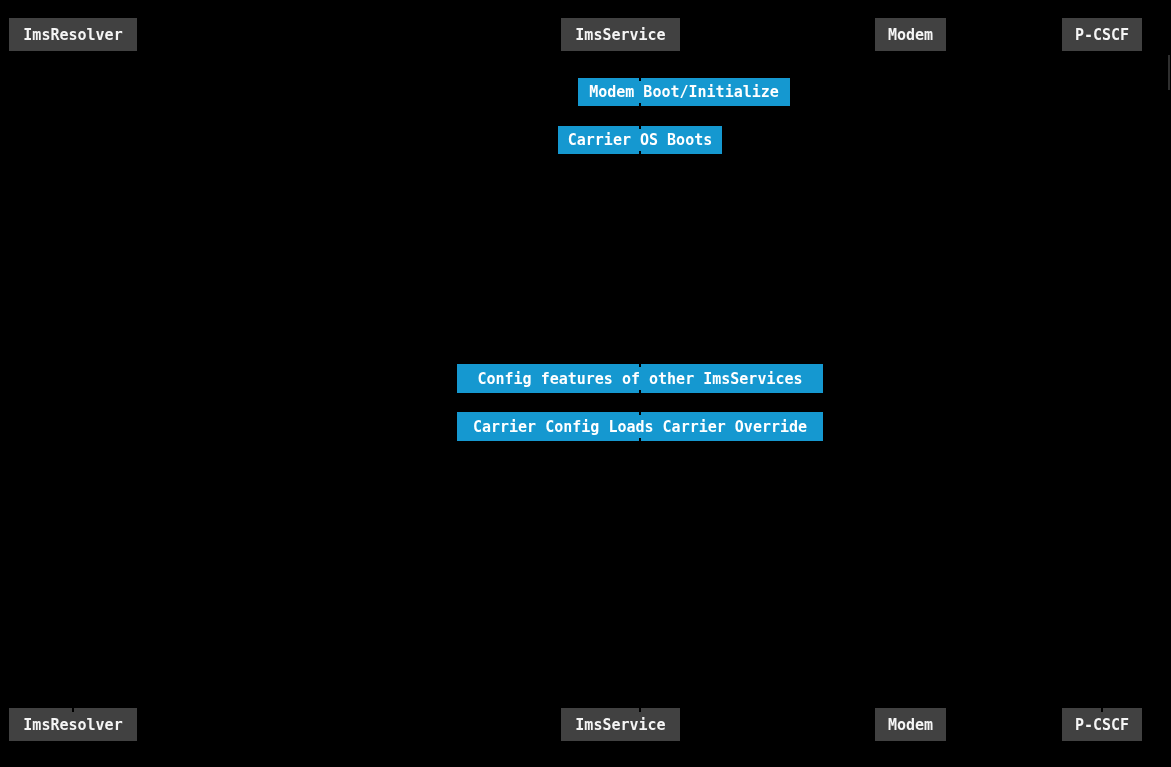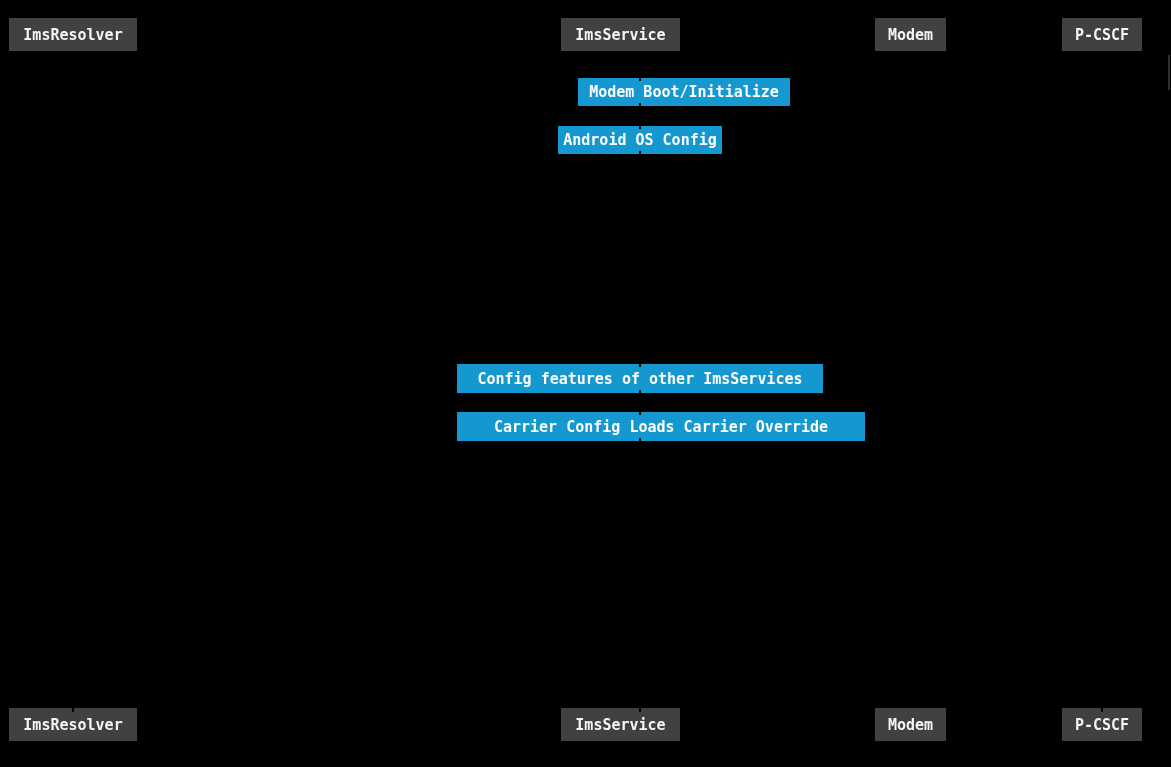--- a/index.html
+++ b/index.html
@@ -51,21 +51,21 @@
     justify-content: center;
     font-size: 15px;
     font-weight: bold;
     white-space: nowrap;
     z-index: 3;
     box-sizing: border-box;
   }
   .n-0 { left: 534px; top: 78px;  width: 212px; height: 28px; margin-left: 44px; }
   .n-1 { left: 558px; top: 126px; width: 164px; height: 28px; }
   .n-2 { left: 457px; top: 364px; width: 366px; height: 29px; }
-  .n-3 { left: 457px; top: 412px; width: 408px; height: 29px; }
+  .n-3 { left: 457px; top: 412px; width: 366px; height: 29px; }
   .tick {
     position: absolute;
     left: 639px;
     width: 2px;
     height: 6px;
     background: #000000;
     z-index: 4;
   }
   .t-0 { top: 75px; }  .t-1 { top: 103px; }
   .t-2 { top: 123px; } .t-3 { top: 151px; }
@@ -101,21 +101,21 @@
     <span>Modem</span>
   </div>
   <div class="actor row-top a-3">
     <span>P-CSCF</span>
   </div>
 
   <div class="note n-0">
     <span>Modem Boot/Initialize</span>
   </div>
   <div class="note n-1">
-    <span>Android OS Config</span>
+    <span>Carrier OS Boots</span>
   </div>
   <div class="note n-2">
     <span>Config features of other ImsServices</span>
   </div>
   <div class="note n-3">
     <span>Carrier Config Loads Carrier Override</span>
   </div>
 
   <div class="tick t-0"></div>
   <div class="tick t-1"></div>

